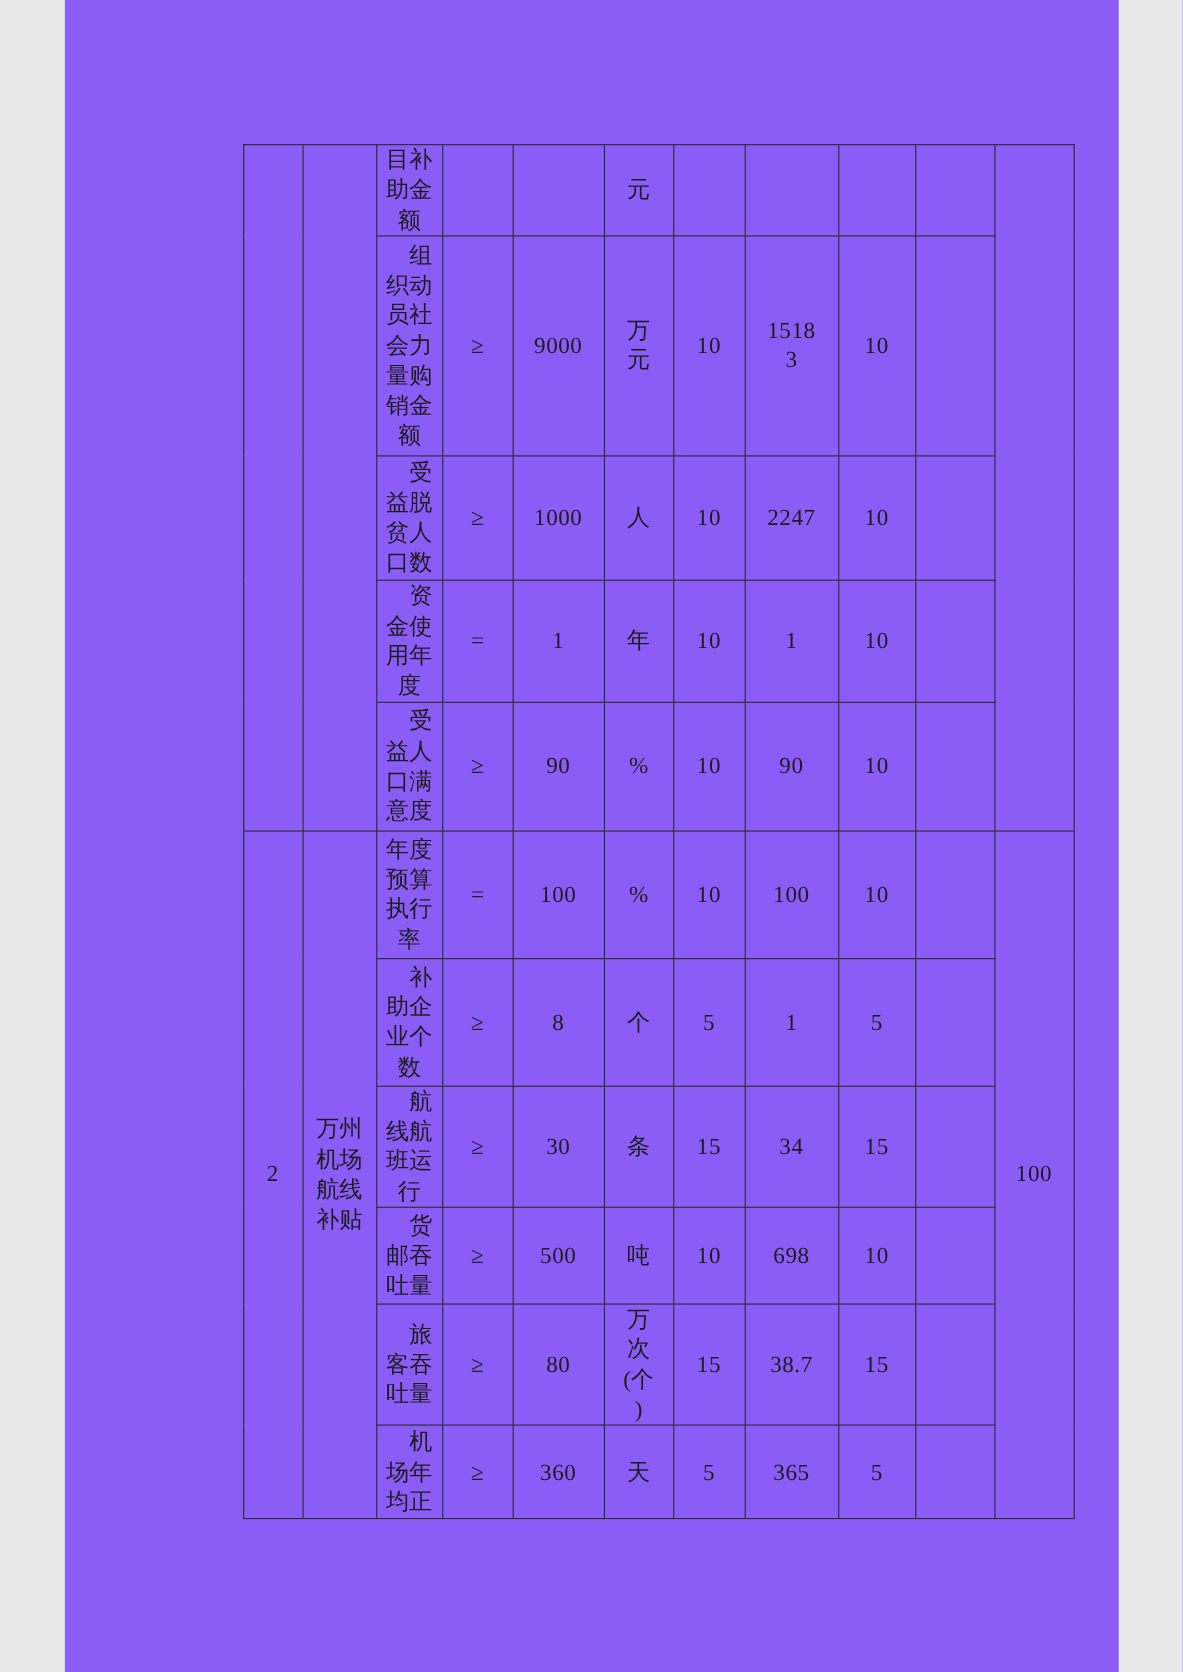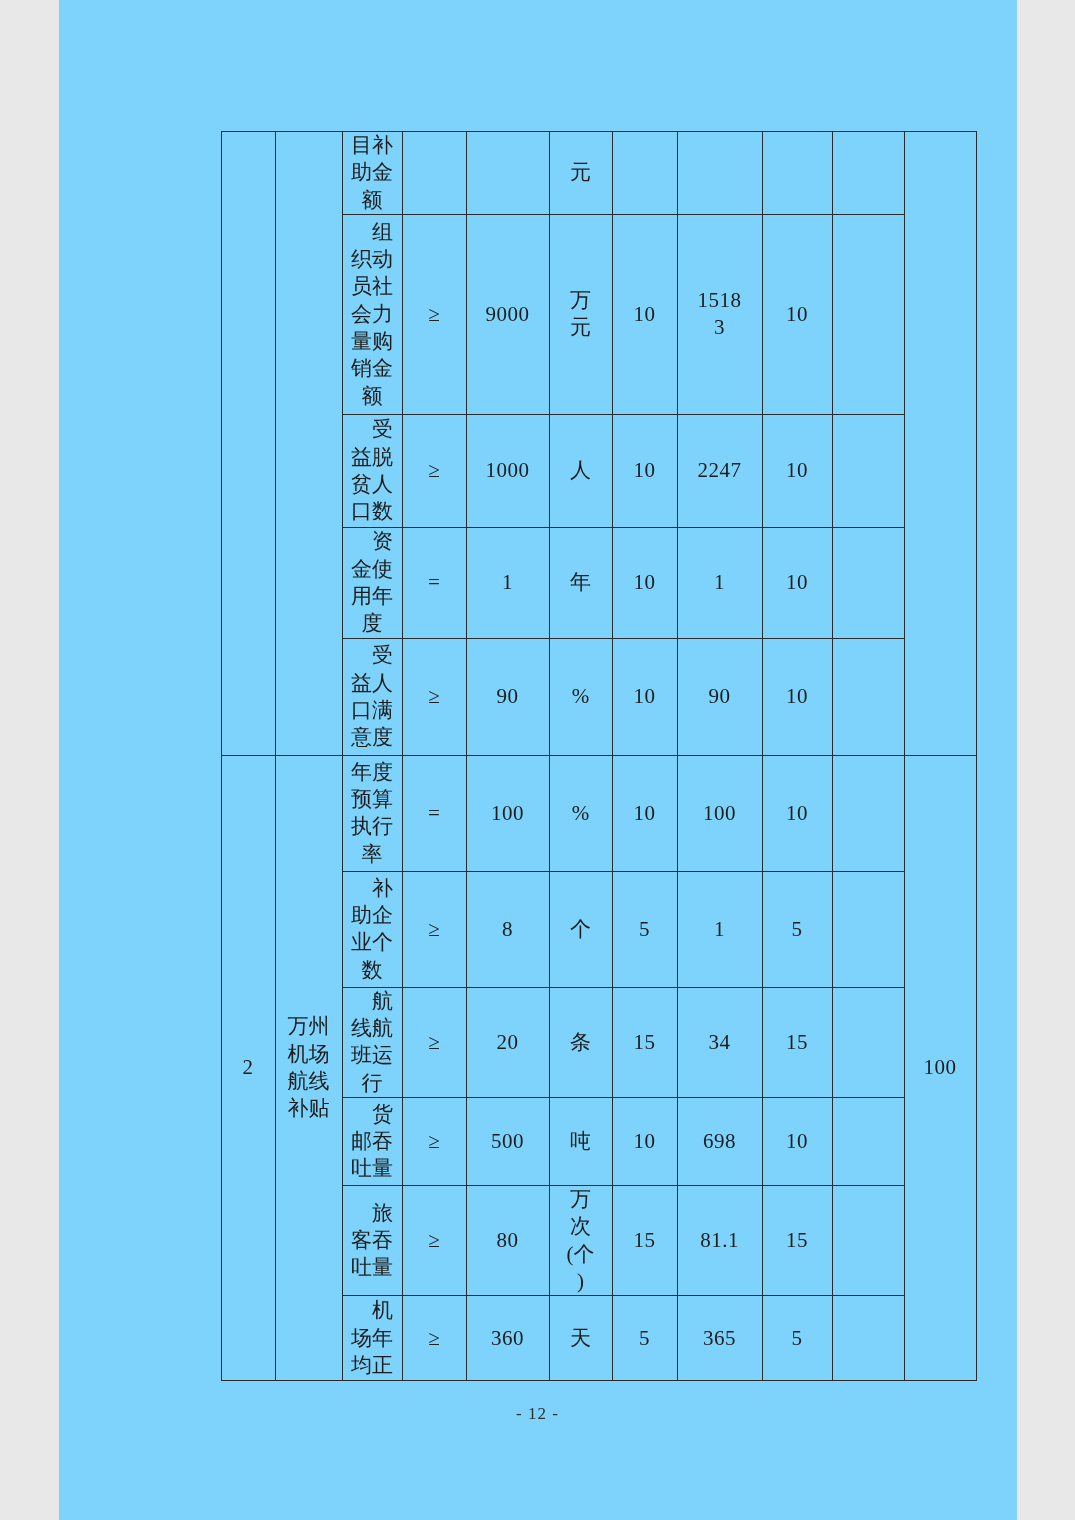--- a/index.html
+++ b/index.html
@@ -1,20 +1,20 @@
 <!DOCTYPE html>
 <html><head>
 <meta charset="utf-8">
 <style>
   html,body{margin:0;padding:0;background:#e8e8e8;}
   .page{
     position:relative;
     width:958px;height:1520px;
     margin:0 auto;
-    background:#7dd3fc;
+    background:#8b5cf6;
     font-family:"Liberation Serif","DejaVu Serif",serif;
     color:#1c1c1c;
     overflow:hidden;
   }
   table.perf{
     position:absolute;
     left:162px;top:131px;
     border-collapse:collapse;
     table-layout:fixed;
     width:755px;
@@ -169,21 +169,21 @@
       <td class="num">1</td>
       <td class="num">5</td>
       <td></td>
     </tr>
     <tr style="height:108px">
       <td>　航
 线航
 班运
 行</td>
       <td class="op">≥</td>
-      <td class="num">20</td>
+      <td class="num">30</td>
       <td class="unit">条</td>
       <td class="num">15</td>
       <td class="num">34</td>
       <td class="num">15</td>
       <td></td>
     </tr>
     <tr style="height:88px">
       <td>　货
 邮吞
 吐量</td>
@@ -199,33 +199,32 @@
       <td>　旅
 客吞
 吐量</td>
       <td class="op">≥</td>
       <td class="num">80</td>
       <td class="unit">万
 次
 (个
 )</td>
       <td class="num">15</td>
-      <td class="num">81.1</td>
+      <td class="num">38.7</td>
       <td class="num">15</td>
       <td></td>
     </tr>
     <tr style="height:85px">
       <td>　机
 场年
 均正</td>
       <td class="op">≥</td>
       <td class="num">360</td>
       <td class="unit">天</td>
       <td class="num">5</td>
       <td class="num">365</td>
       <td class="num">5</td>
       <td></td>
     </tr>
   </tbody>
     </table>
 
-  <div class="footer">- 12 -</div>
 </div>
 
 </body></html>

